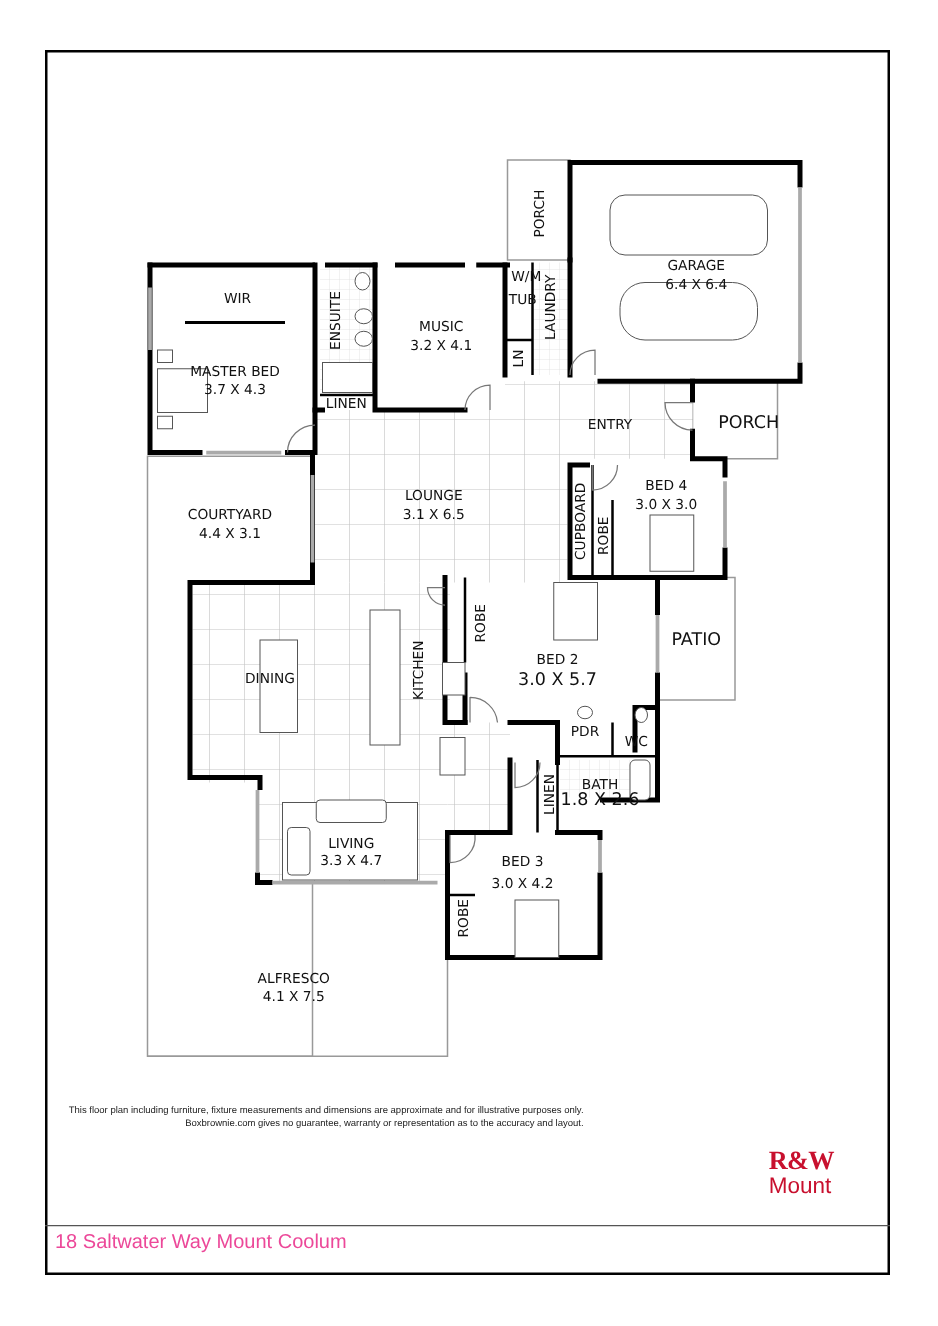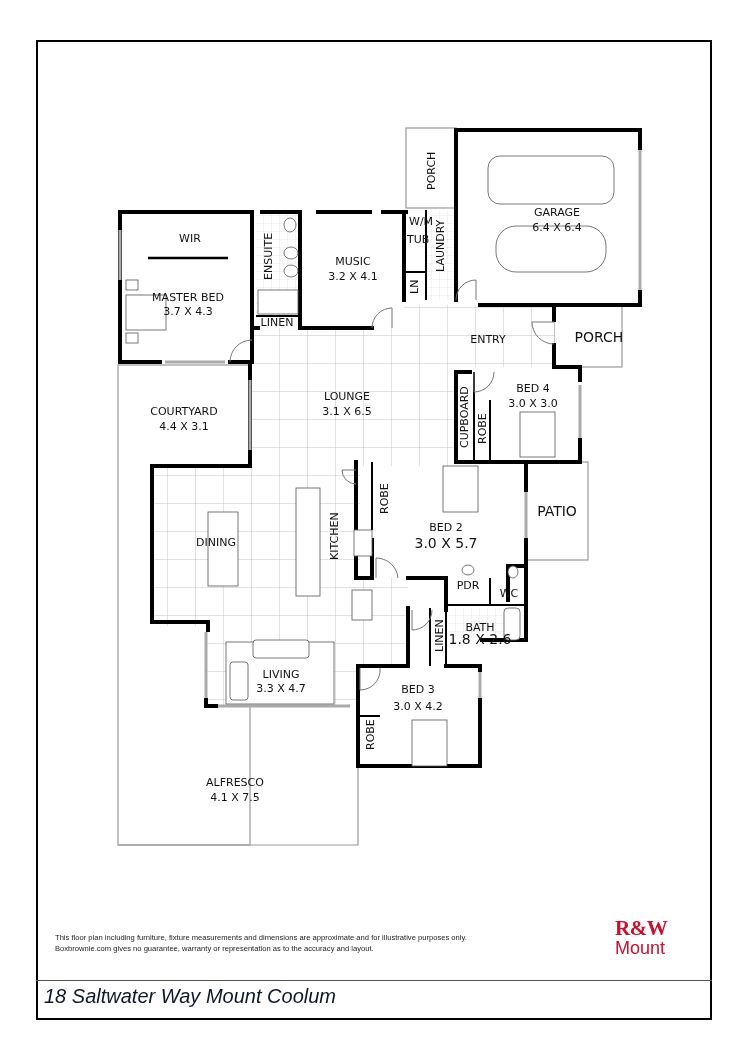--- a/index.html
+++ b/index.html
@@ -1,26 +1,26 @@
 <!DOCTYPE html>
 <html><head>
 <meta charset="utf-8">
 <style>
   html, body { margin:0; padding:0; background:#fff; }
   body { width:750px; height:1061px; position:relative; overflow:hidden; font-family:"Liberation Sans", sans-serif; }
   .frame { position:absolute; left:36px; top:40px; width:676px; height:980px; border:2px solid #000; box-sizing:border-box; }
   .plan { position:absolute; left:0; top:0; width:750px; height:1061px; }
   .lbl { font-family:"DejaVu Sans", sans-serif; fill:#111; font-size:11px; }
   .lbl-lg { font-family:"DejaVu Sans", sans-serif; fill:#111; font-size:14px; }
-  .disclaimer { position:absolute; left:55px; top:933px; font-size:7.6px; line-height:10.5px; color:#222; }
+  .disclaimer { position:absolute; left:55px; top:883px; font-size:7.6px; line-height:10.5px; color:#222;text-align:right; }
   .logo { position:absolute; left:615px; top:918px; text-align:left; color:#c8102e; }
   .logo .brand { font-family:"Liberation Serif", serif; font-weight:bold; font-size:21px; line-height:20px; letter-spacing:-0.5px; }
   .logo .sub { font-family:"Liberation Sans", sans-serif; font-size:18px; line-height:20px; }
   .divider { position:absolute; left:36px; top:980px; width:676px; height:1px; background:#555; }
-  .address { position:absolute; left:44px; top:985px; font-size:20px; color:#0f172a;font-style:italic; }
+  .address { position:absolute; left:44px; top:985px; font-size:16px; color:#ec4899; }
 </style>
 </head>
 <body>
 
 <div class="frame"></div>
 
 <svg class="plan" viewBox="0 0 750 1061" xmlns="http://www.w3.org/2000/svg">
   <defs>
     <pattern id="tiles" x="0" y="0" width="28" height="28" patternUnits="userSpaceOnUse">
       <rect width="28" height="28" fill="#fff"></rect>

